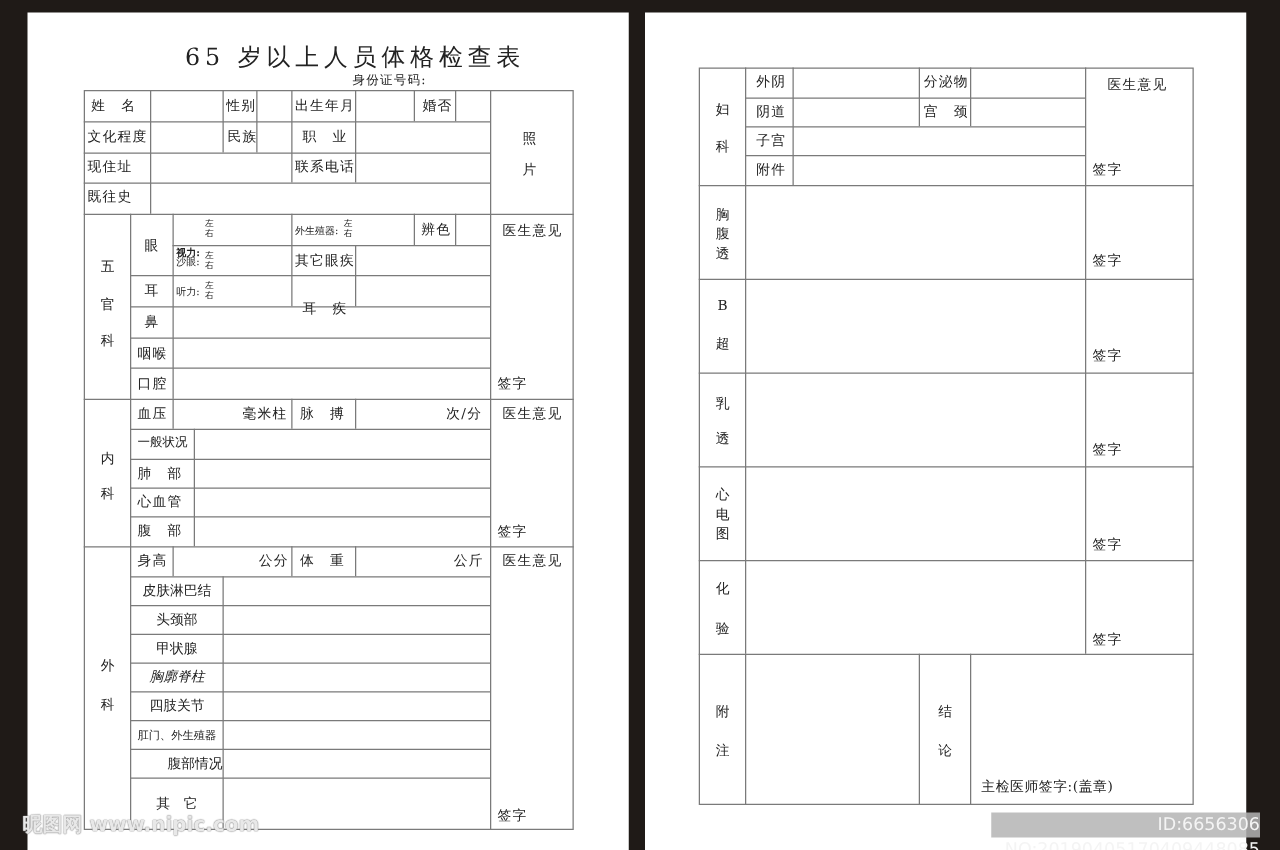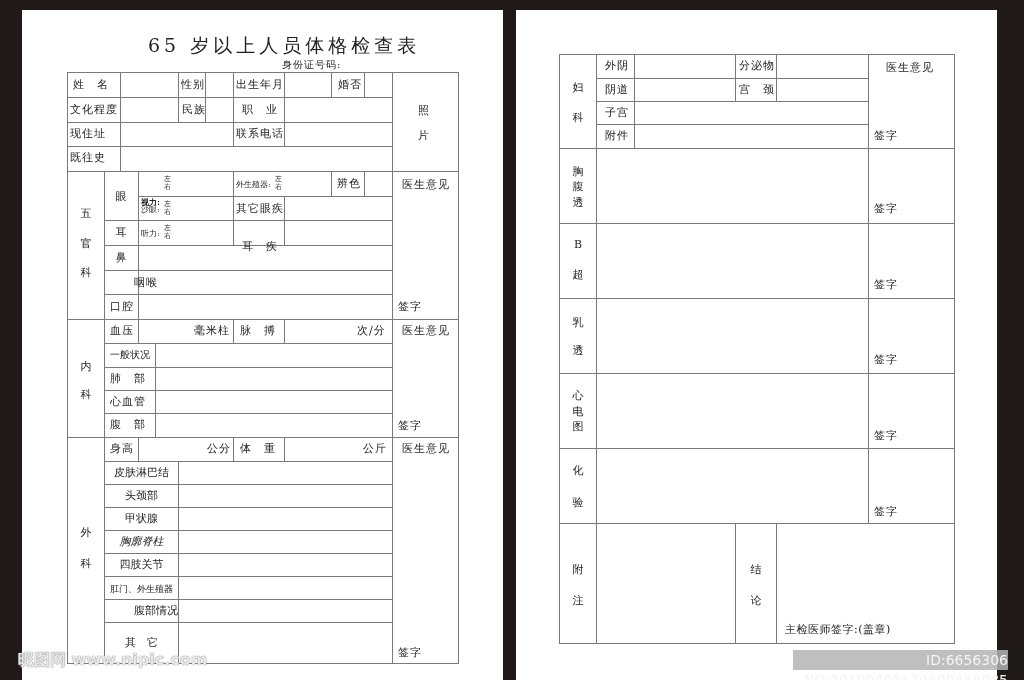--- a/index.html
+++ b/index.html
@@ -123,21 +123,21 @@
 <div class="stack" style="left:164px;top:224px;">
     <div>左</div>
     <div>右</div>
   </div>
 <div class="ab" style="left:175px;top:221px;width:57px;height:23px;"></div>
 <div class="t" style="left:242px;top:241px;">耳　疾</div>
 <div class="ab" style="left:285px;top:221px;width:106px;height:23px;"></div>
 
 <div class="vt" style="left:114px;top:251px;">鼻</div>
 <div class="ab" style="left:139px;top:246px;width:252px;height:23px;"></div>
-<div class="t" style="left:110px;top:277px;margin-left:24px;">咽喉</div>
+<div class="t" style="left:110px;top:277px;">咽喉</div>
 <div class="ab" style="left:139px;top:271px;width:252px;height:22px;"></div>
 <div class="t" style="left:110px;top:301px;">口腔</div>
 <div class="ab" style="left:139px;top:295px;width:252px;height:23px;"></div>
 
 <div class="t" style="left:402px;top:179px;">医生意见</div>
 <div class="t" style="left:398px;top:301px;">签字</div>
 <div class="ab" style="left:393px;top:194px;width:65px;height:100px;"></div>
 
 <div class="hl" style="left:67px;top:437px;width:392px;"></div>
 <div class="vl" style="left:155px;top:343px;height:94px;"></div>

